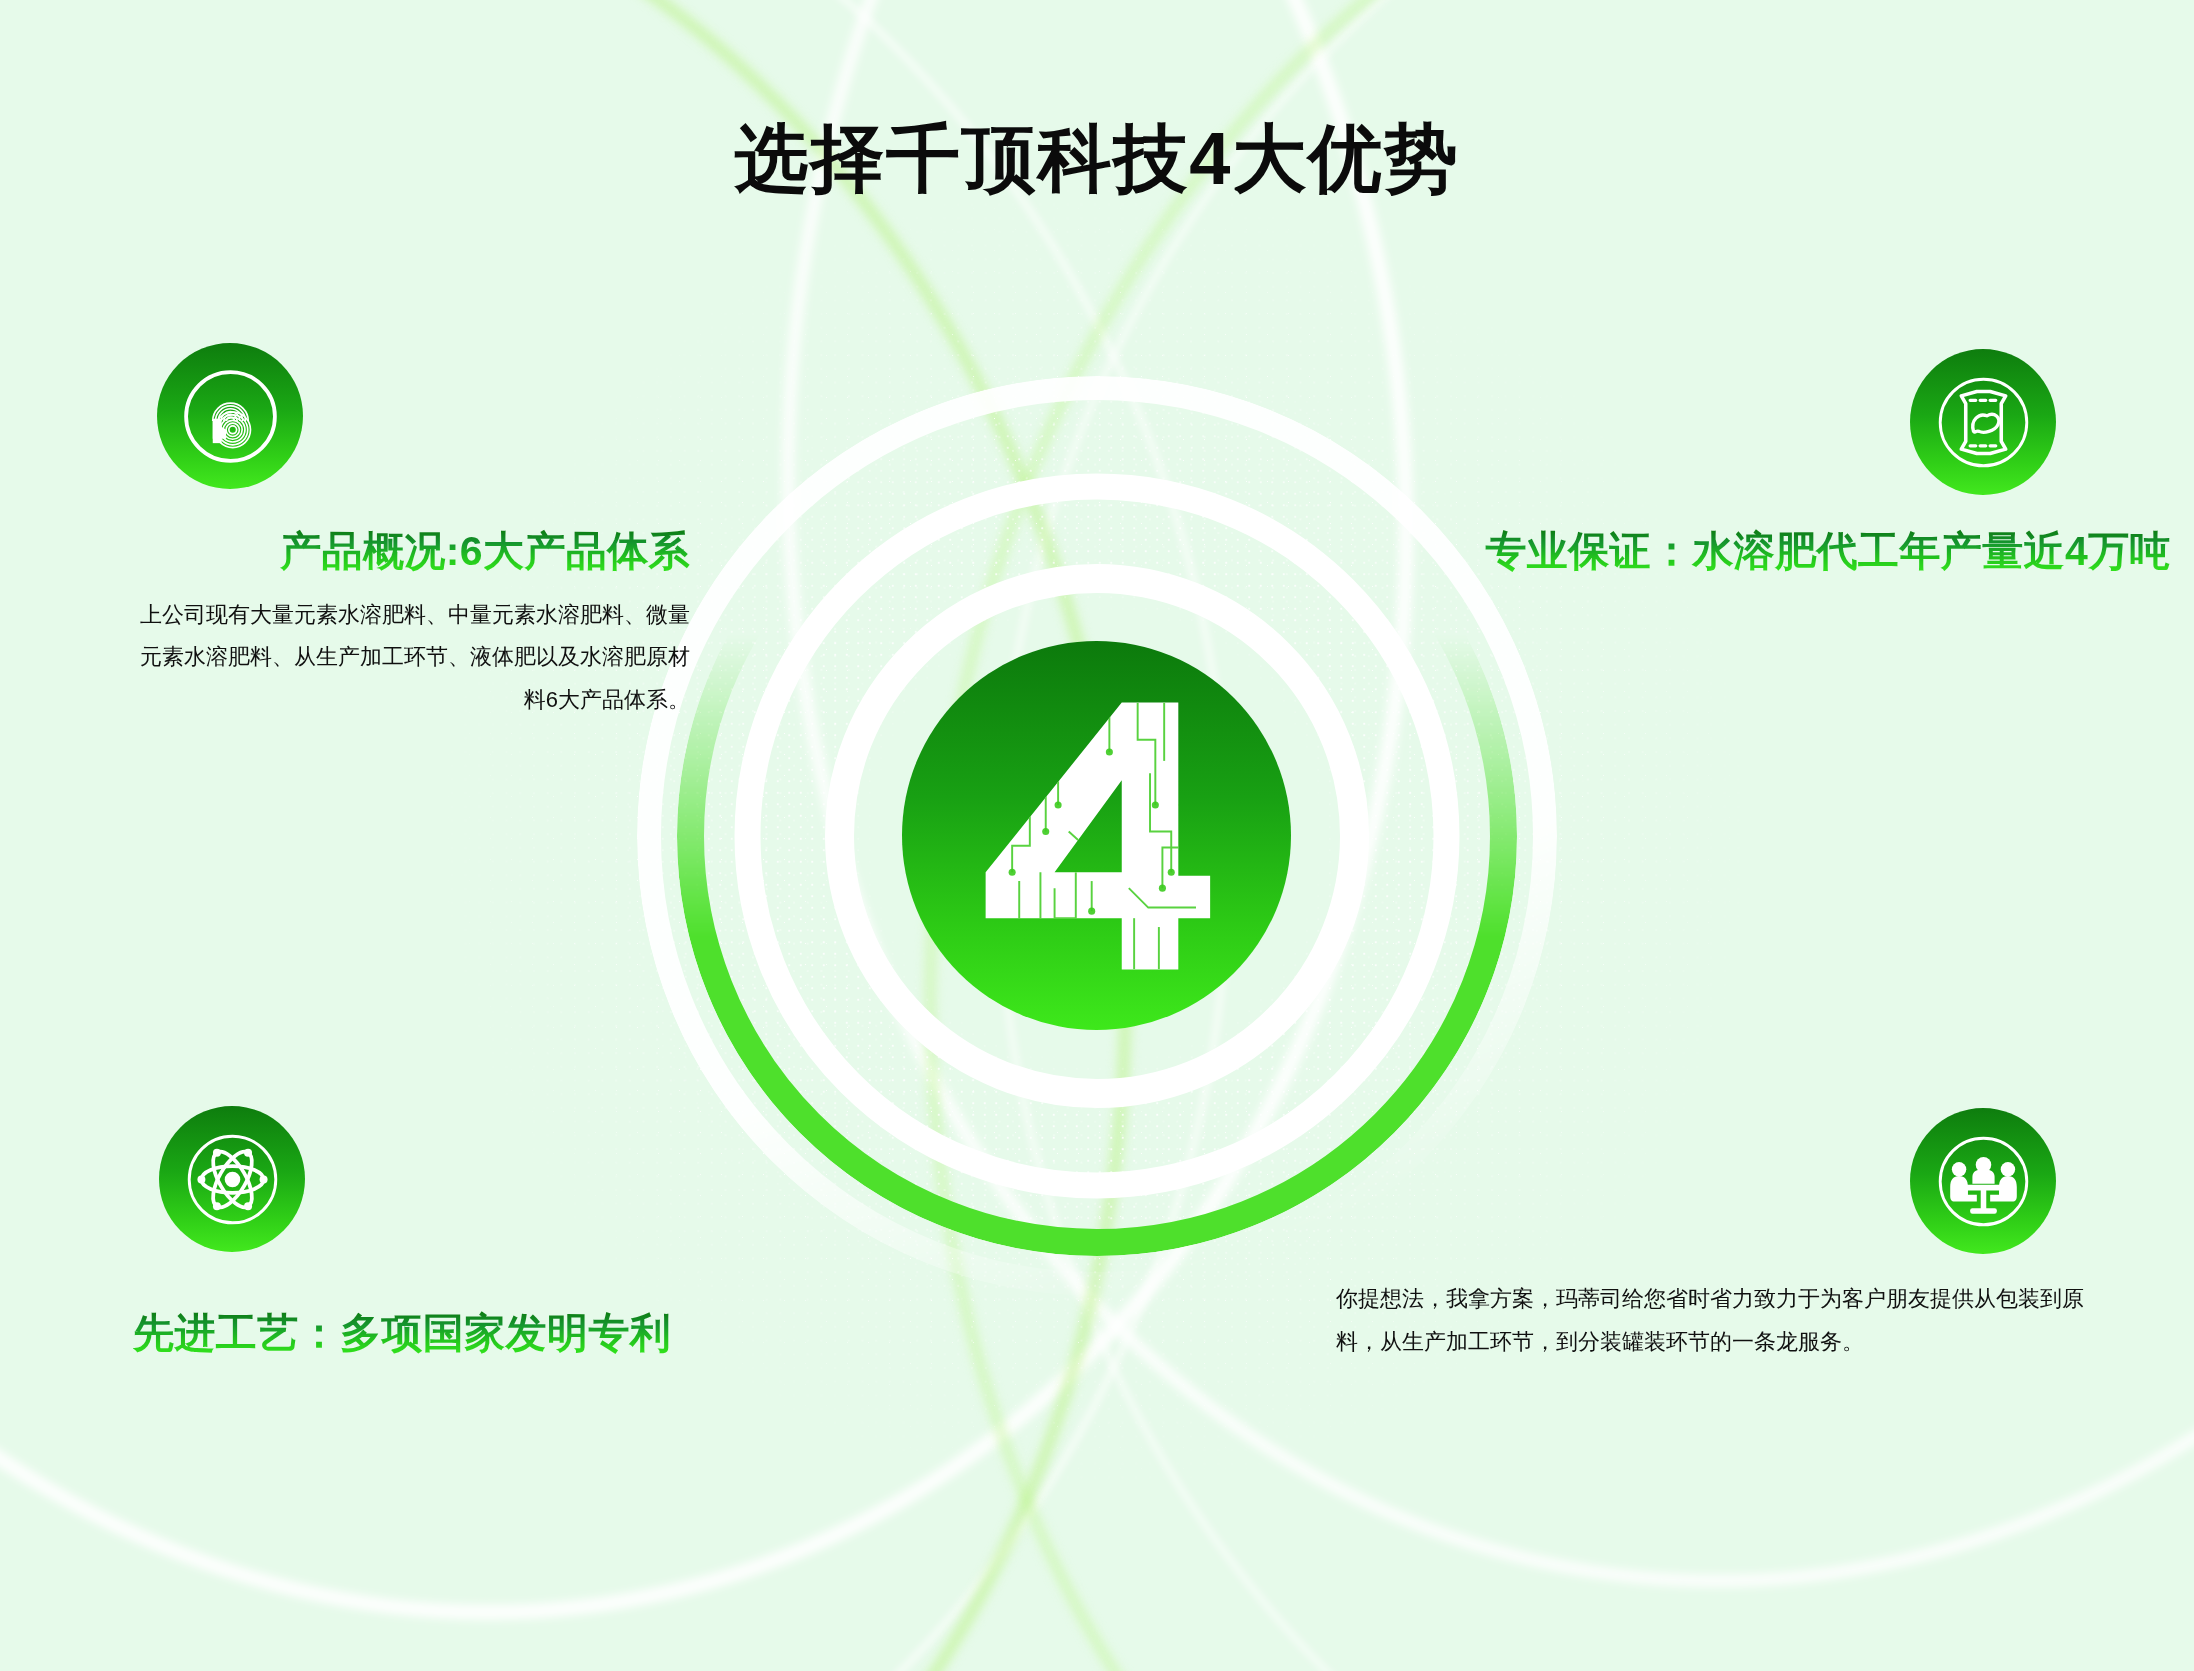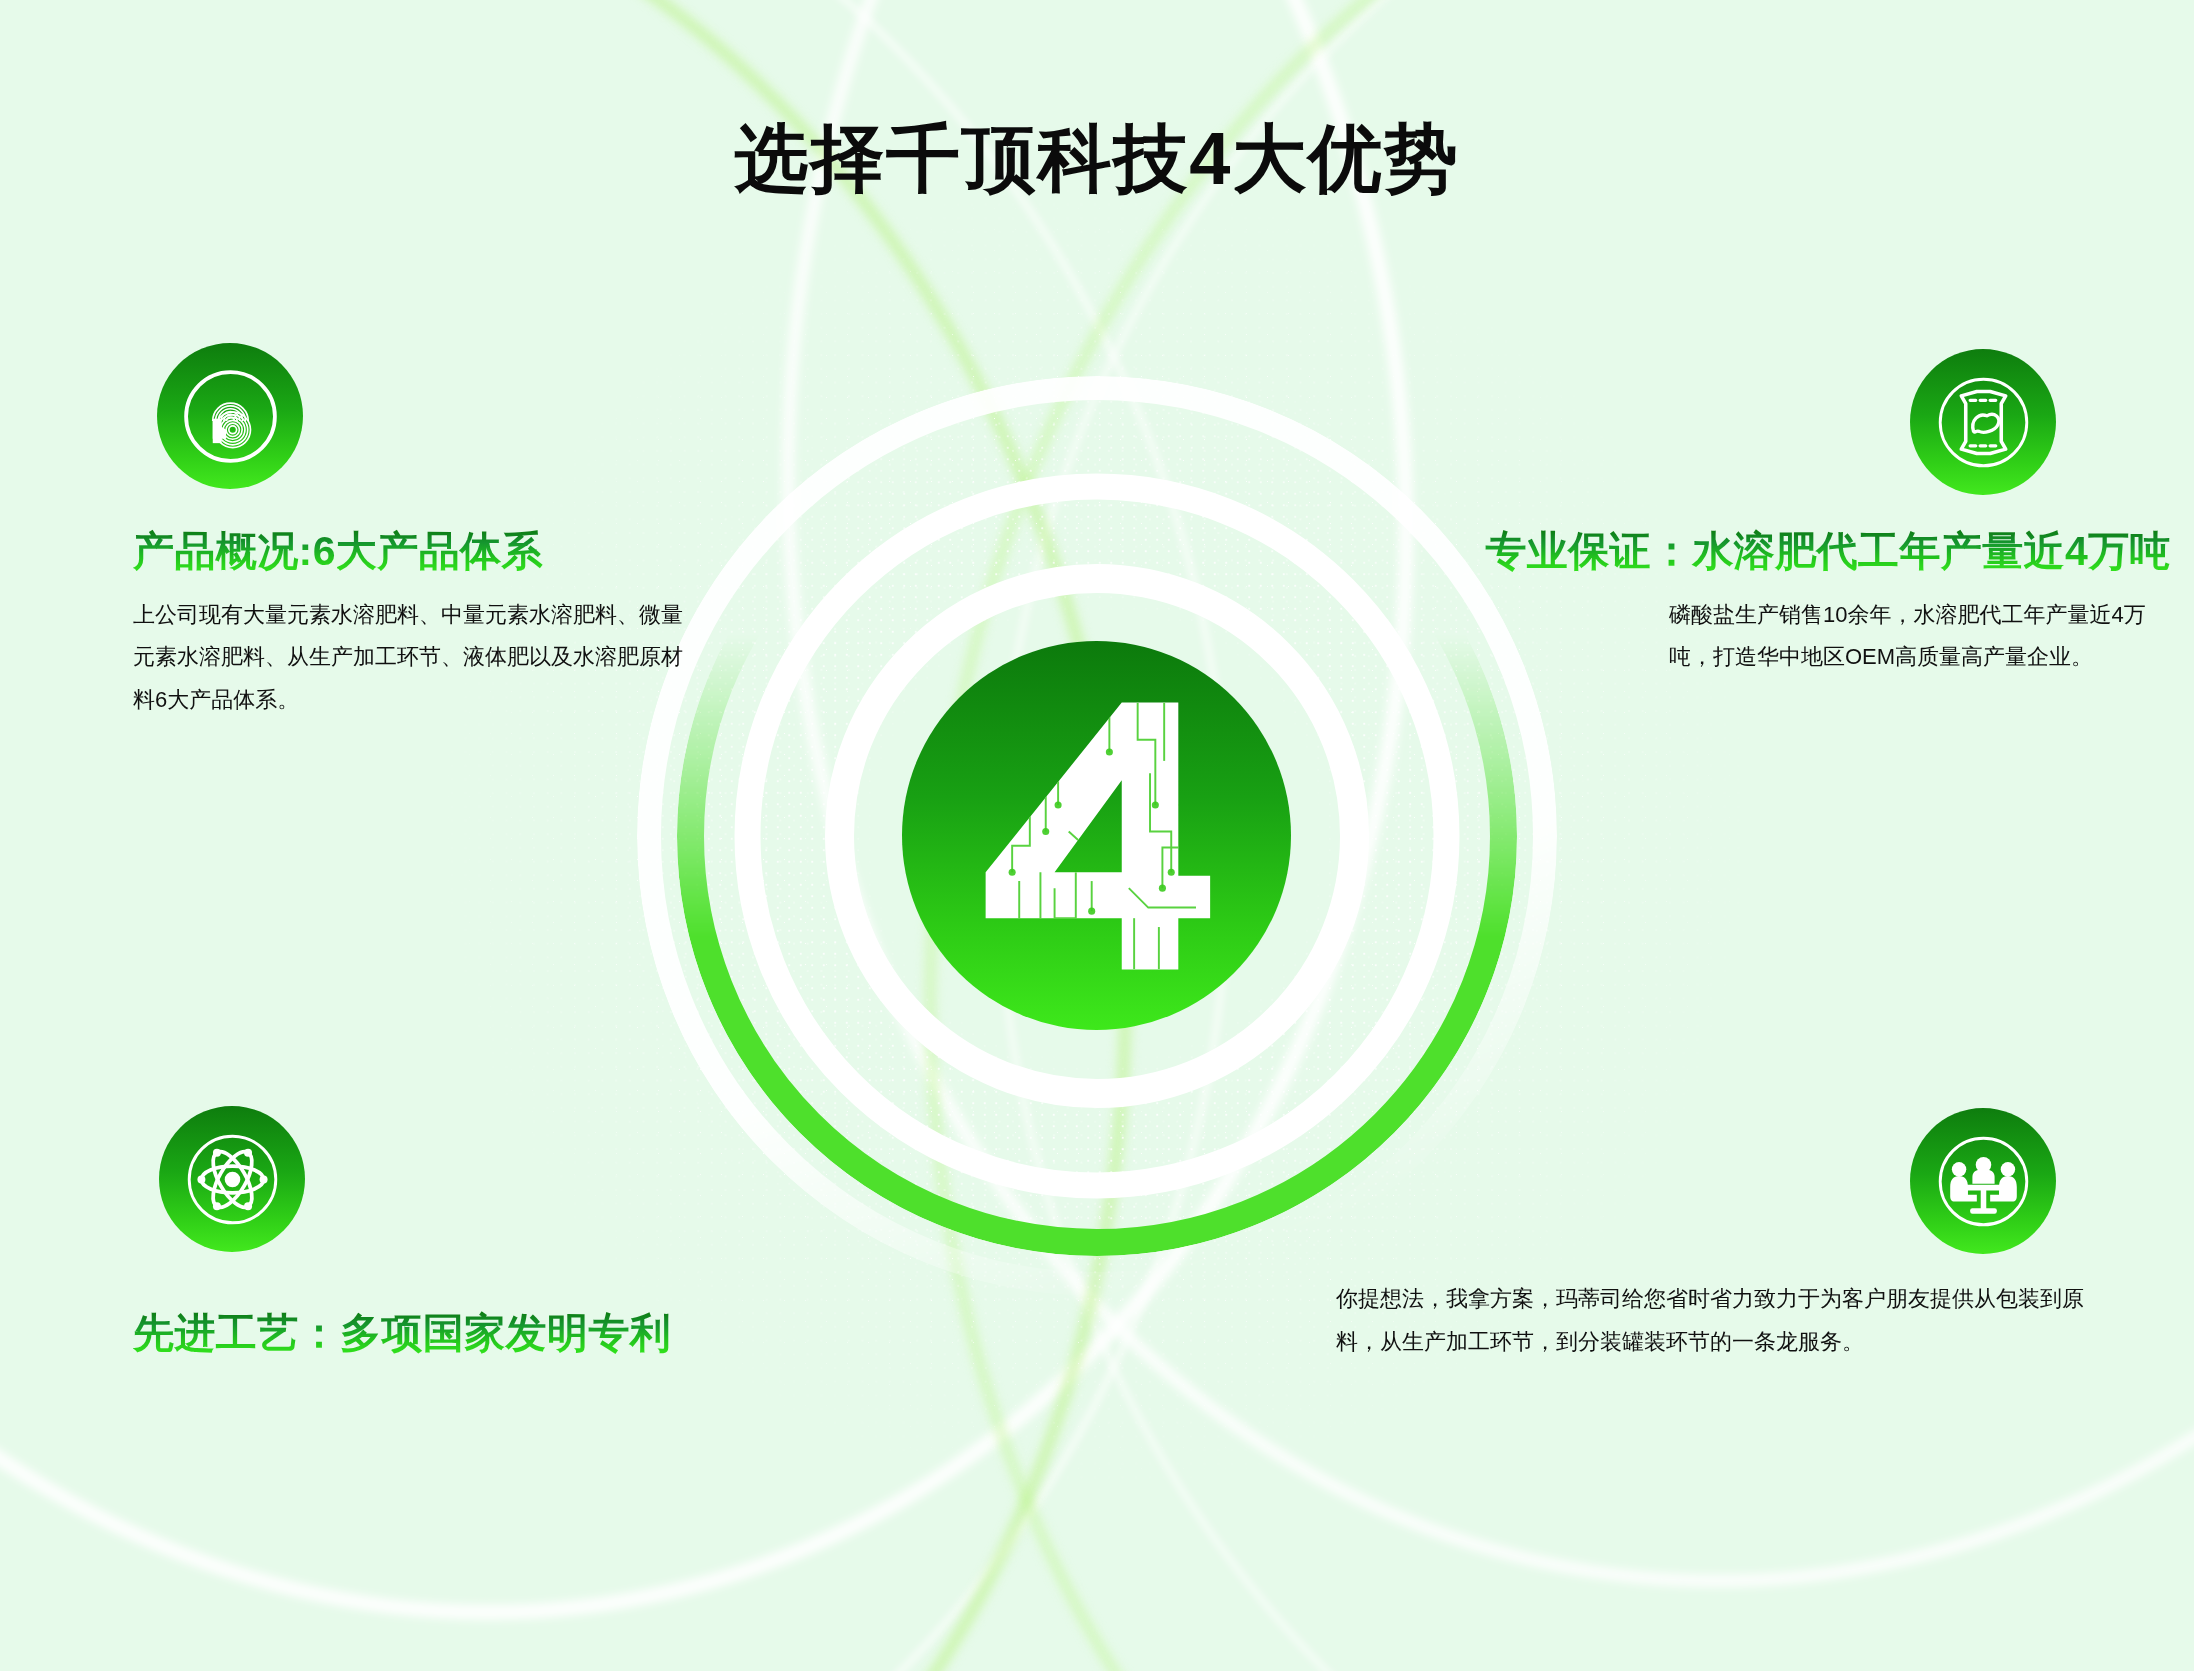--- a/index.html
+++ b/index.html
@@ -133,21 +133,21 @@
     font-size:41px;font-weight:bold;line-height:1.1;margin:0 0 19.5px 0;
     letter-spacing:0.4px;white-space:nowrap;
     background:linear-gradient(180deg,#0d7a10 0%,#15952f 30%,#23c61d 66%,#35e81d 100%);
     -webkit-background-clip:text;background-clip:text;
     -webkit-text-fill-color:transparent;color:transparent;
   }
   .block-body{
     font-size:22px;line-height:1.95;color:#101010;margin:0;font-weight:500;
   }
 
-  .block-tl{left:133px;top:529px;width:557px;text-align:left;}
+  .block-tl{left:133px;top:529px;width:557px;text-align:right;}
   .block-tr{left:1190px;top:529px;width:1004px;text-align:right;
             padding-right:23px;box-sizing:border-box;}
   .block-tr .block-body{width:502px;margin-left:auto;text-align:left;}
   .block-bl{left:133px;top:1278px;width:743px;text-align:left;margin-top:33px;}
   .block-br{left:1336px;top:1278px;width:752px;text-align:left;}
 
   
   .page-title{
     position:absolute;left:0;right:0;top:106px;
     text-align:center;margin:4px;
@@ -289,21 +289,20 @@
   </svg>
 </div>
 
 <div class="block block-tl">
   <h2 class="block-heading">产品概况:6大产品体系</h2>
   <p class="block-body">上公司现有大量元素水溶肥料、中量元素水溶肥料、微量元素水溶肥料、从生产加工环节、液体肥以及水溶肥原材料6大产品体系。</p>
 </div>
 
 <div class="block block-tr">
   <h2 class="block-heading">专业保证：水溶肥代工年产量近4万吨</h2>
-  <p class="block-body">磷酸盐生产销售10余年，水溶肥代工年产量近4万吨，打造华中地区OEM高质量高产量企业。</p>
 </div>
 
 <div class="block block-bl">
   <h2 class="block-heading">先进工艺：多项国家发明专利</h2>
 </div>
 
 <div class="block block-br">
   <p class="block-body">你提想法，我拿方案，玛蒂司给您省时省力致力于为客户朋友提供从包装到原料，从生产加工环节，到分装罐装环节的一条龙服务。</p>
 </div>
 

